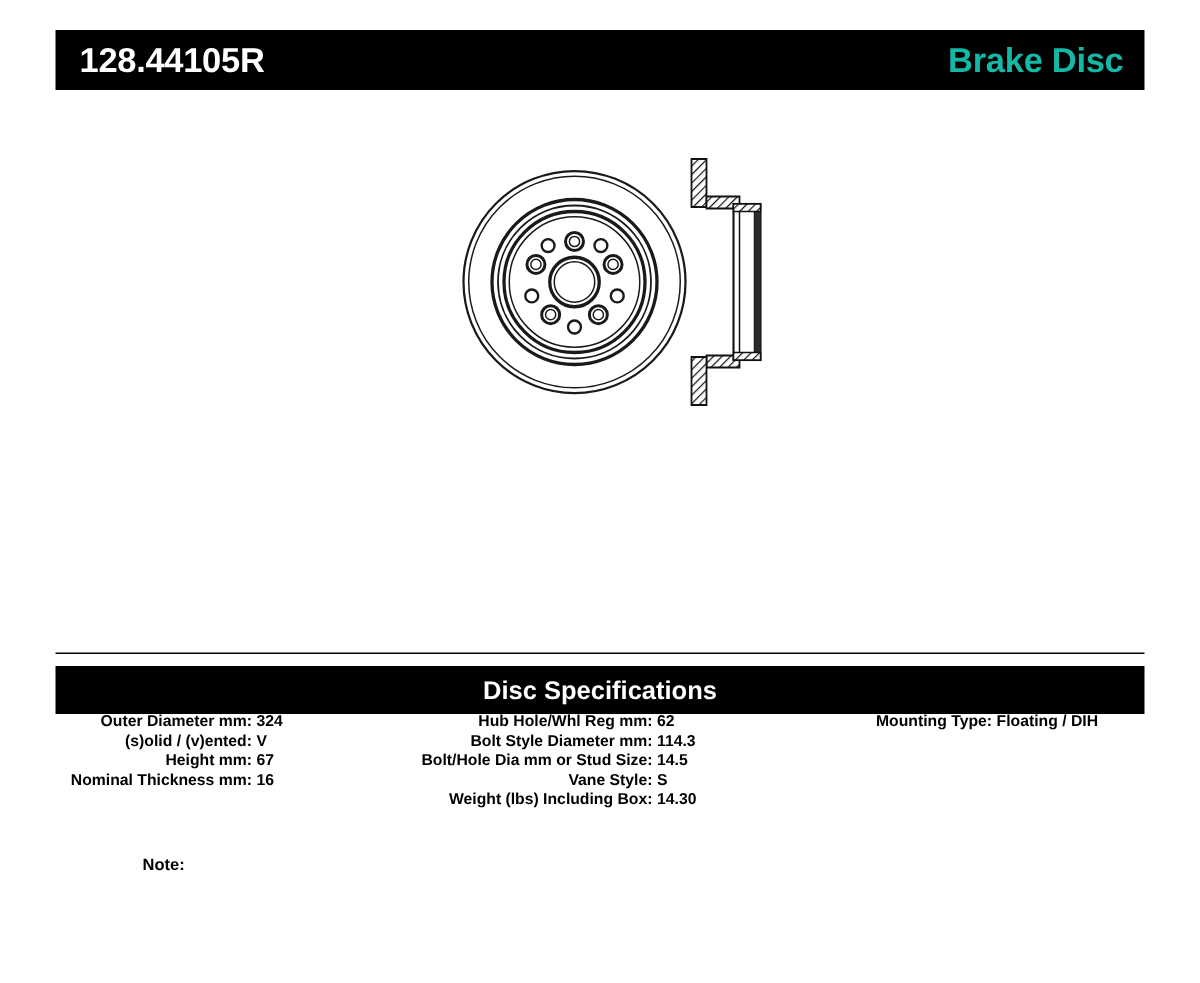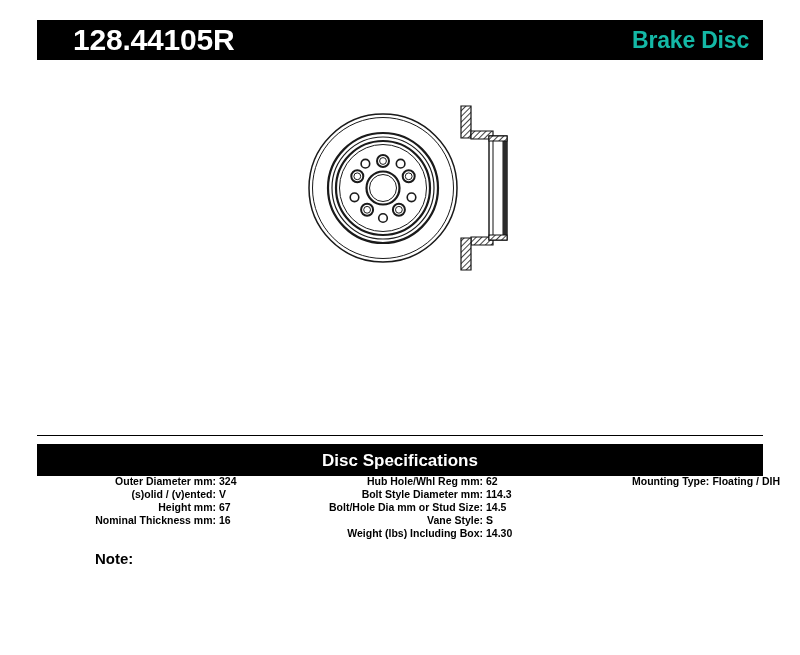--- a/index.html
+++ b/index.html
@@ -25,25 +25,24 @@
     height: 40px;
     background: #000000;
     display: flex;
     align-items: center;
     justify-content: space-between;
     box-sizing: border-box;
     padding: 0 14px 0 16px;
   }
   .header-part-number {
     color: #ffffff;
-    font-size: 30px;
+    font-size: 23px;
     font-weight: bold;
     letter-spacing: -0.2px;
     line-height: 1;
-    margin-left: 20px;
   }
   .header-title {
     color: #14b8a6;
     font-size: 23px;
     font-weight: bold;
     letter-spacing: -0.2px;
     line-height: 1;
   }
 
   
@@ -93,21 +92,20 @@
   }
   .spec-row {
     font-size: 10.5px;
     font-weight: bold;
     line-height: 13px;
     white-space: nowrap;
   }
   .spec-label {
     display: inline-block;
     text-align: right;
-    padding-left: 48px;
   }
   .spec-value {
     display: inline-block;
     text-align: left;
     padding-left: 3px;
   }
 
   
   .col-left {
     position: absolute;
@@ -132,22 +130,22 @@
     left: 584px;
     top: 0px;
     width: 210px;
   }
   .col-right .spec-label { width: auto; text-align: left; }
 
   
   .note-block {
     position: absolute;
     left: 95px;
-    top: 552px;
-    font-size: 15px;
+    top: 570px;
+    font-size: 11px;
     font-weight: bold;
     line-height: 14px;
     white-space: nowrap;
   }
   .note-value {
     padding-left: 4px;
     font-weight: bold;
   }
 </style>
 </head>

